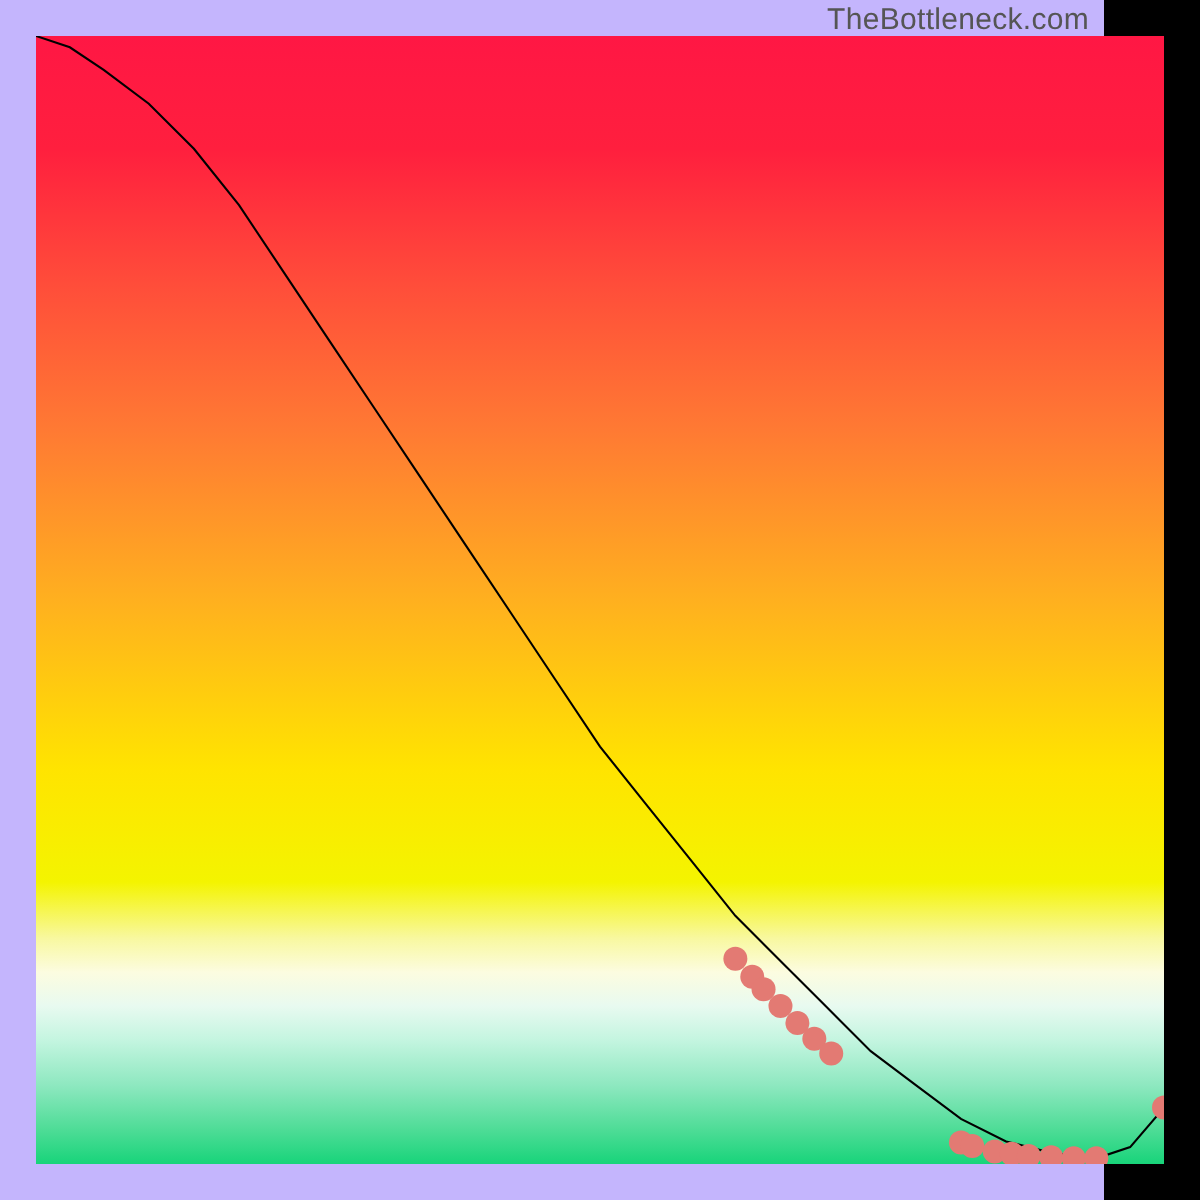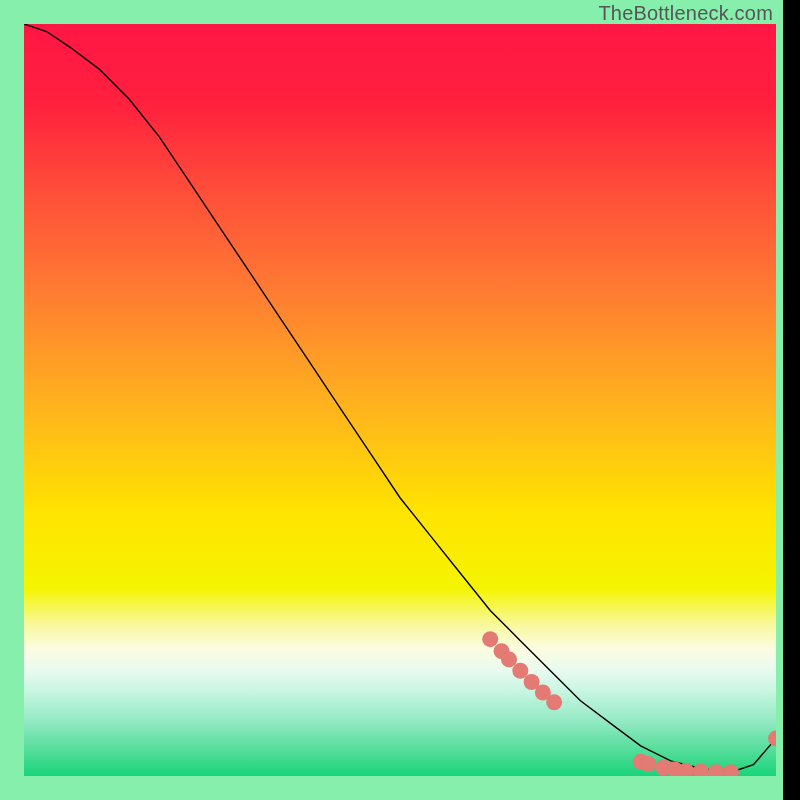--- a/index.html
+++ b/index.html
@@ -8,22 +8,21 @@
     width: 800px;
     height: 800px;
     background: #000;
     font-family: Arial, Helvetica, sans-serif;
     overflow: hidden;
   }
   .frame {
     position: relative;
     width: 736px;
     height: 800px;
-    background: #86efac;
-    padding-left: 47px;
+    background: #c4b5fd;
   }
   .watermark {
     position: absolute;
     top: 2px;
     right: 10px;
     color: #555;
     font-size: 20px;
     font-weight: 500;
     letter-spacing: 0.2px;
     z-index: 20;

